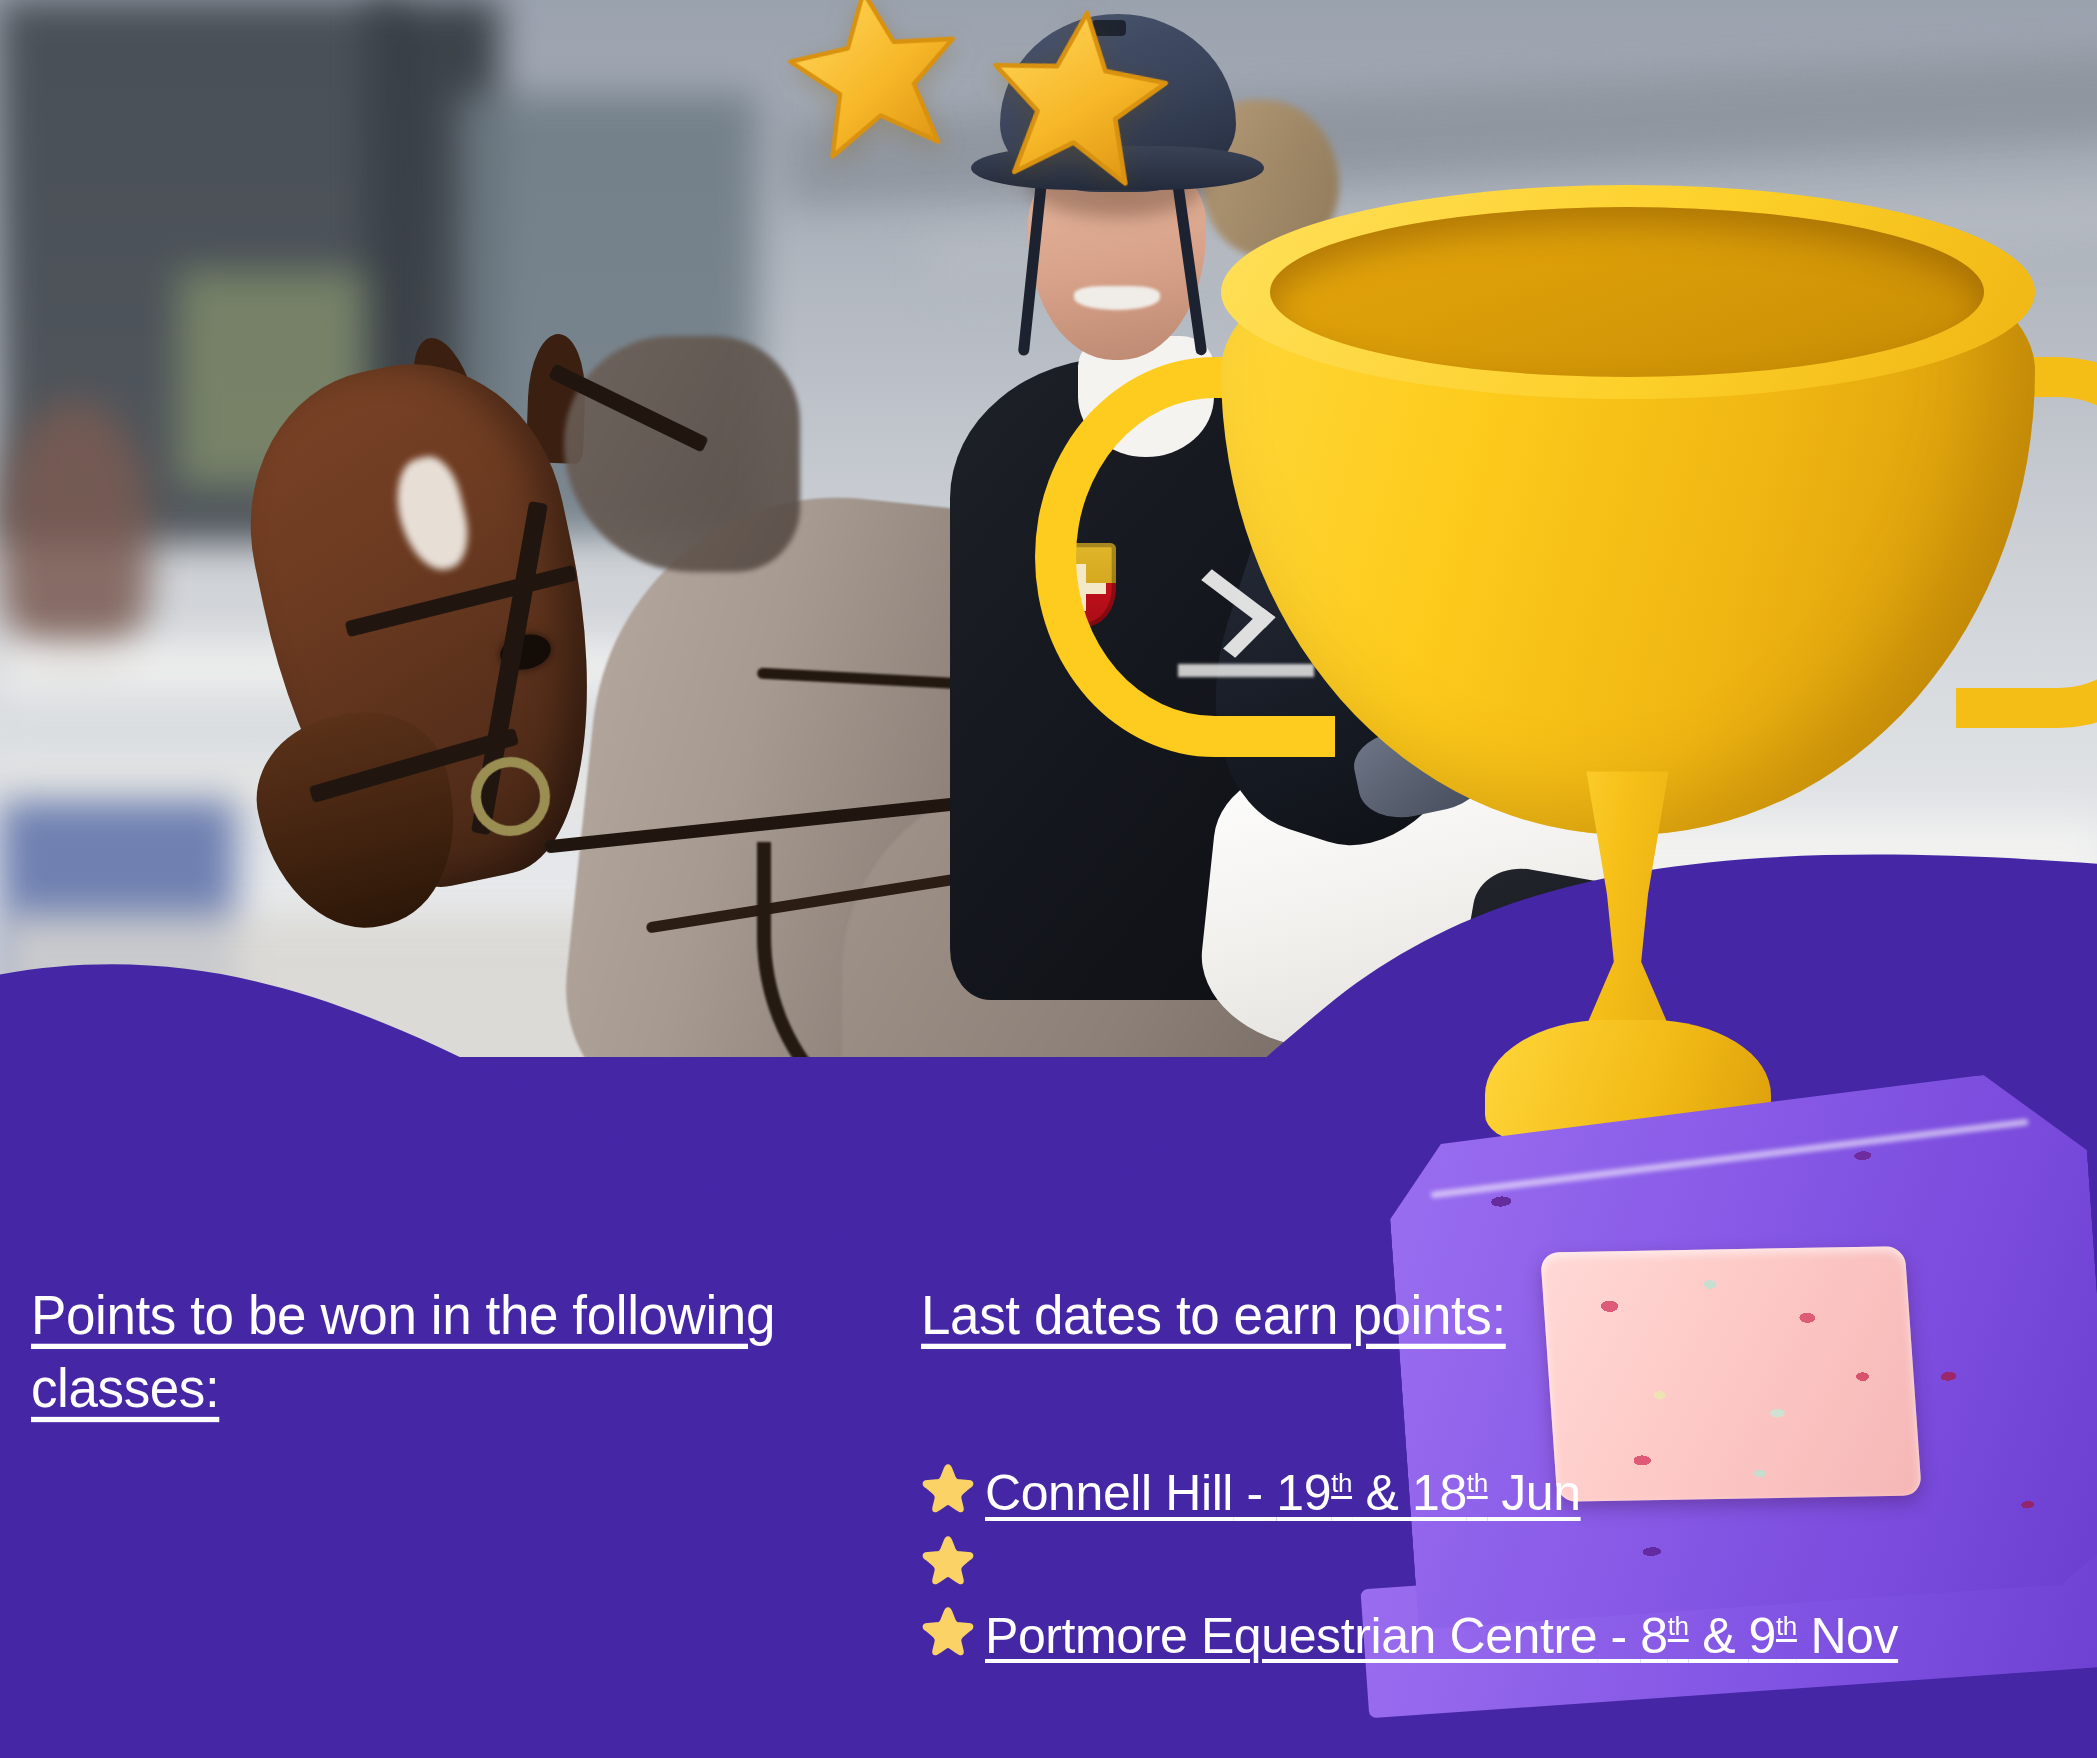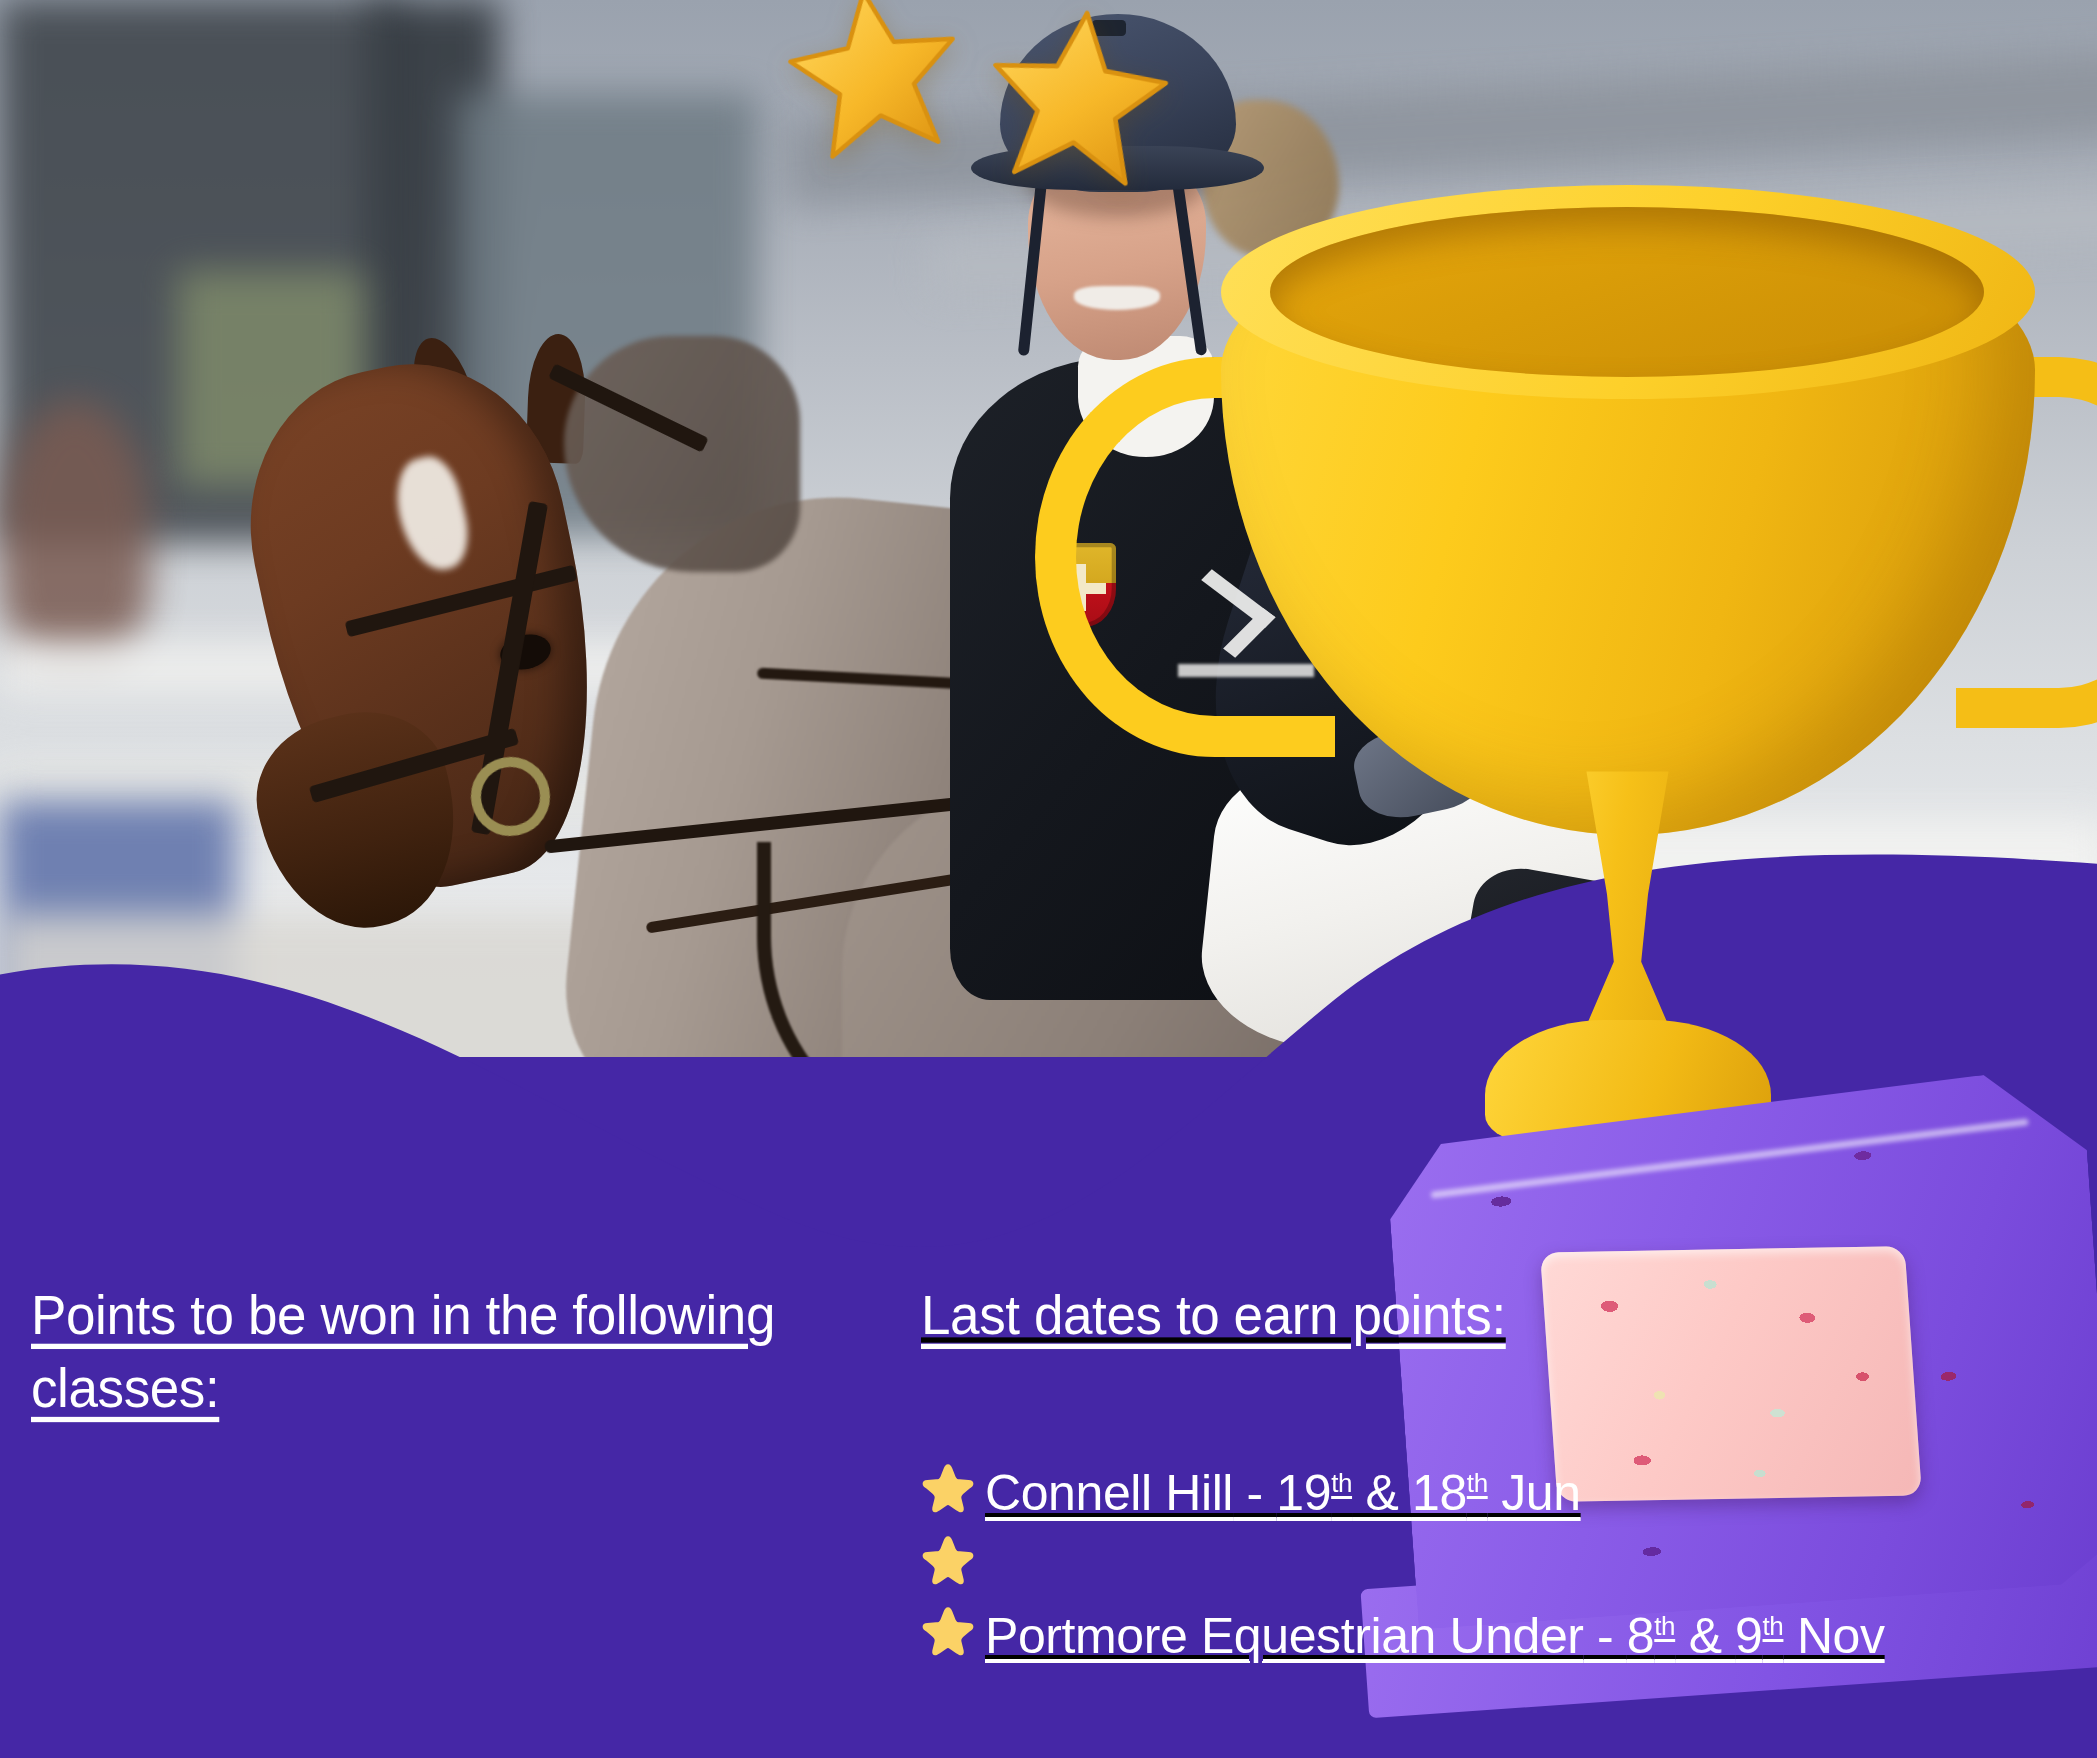--- a/index.html
+++ b/index.html
@@ -284,21 +284,21 @@
   }
   .base-plinth {
     position:absolute; left:250px; top:1592px; width:757px; height:129px;
     background:linear-gradient(110deg,#9A6DEF 0%, #8254E4 55%, #6E40D2 100%);
     border-radius:7.1px; transform:rotate(-4deg);
   }
 
   
   .content { position:absolute; left:0; top:1278px; width:2097px; height:480px; z-index:40; }
   .col-left  { position:absolute; left:31px;   top:0;  width:878px; }
-  .col-right { position:absolute; left:921px; top:0;  width:1157px;text-decoration:underline; }
+  .col-right { position:absolute; left:921px; top:0;  width:1157px; }
 
   .sect-head {
     color:#FFFFFF;
     font-size:53px;
     line-height:69px;
     font-weight:400;
     text-decoration:underline;
     text-underline-offset:8.6px;
     text-decoration-thickness:5px;
     letter-spacing:-0.4px;
@@ -464,21 +464,21 @@
         </li>
 
         <li class="item">
           <svg class="star-bullet" viewBox="0 0 100 100">
             <path fill="#FBD266" d="M50 6 C54 6 56 9 58 14 L64 29 C66 33 68 34 72 34 L88 35 C94 35 97 38 97 42
               C97 46 94 48 90 51 L78 61 C75 64 74 66 75 70 L79 86 C80 91 78 95 74 95 C71 95 69 93 65 91
               L53 83 C51 81 49 81 47 83 L35 91 C31 93 29 95 26 95 C22 95 20 91 21 86 L25 70
               C26 66 25 64 22 61 L10 51 C6 48 3 46 3 42 C3 38 6 35 12 35 L28 34 C32 34 34 33 36 29
               L42 14 C44 9 46 6 50 6 Z"></path>
           </svg>
-          <span class="item-label"><span>Portmore Equestrian Under</span><span> - </span><span>8</span><sup>th</sup><span> &amp; </span><span>9</span><sup>th</sup><span> Nov</span></span>
+          <span class="item-label"><span>Portmore Equestrian Centre</span><span> - </span><span>8</span><sup>th</sup><span> &amp; </span><span>9</span><sup>th</sup><span> Nov</span></span>
         </li>
 
       </ul>
     </div>
 
   </div>
 </div>
 
 
 </body></html>

